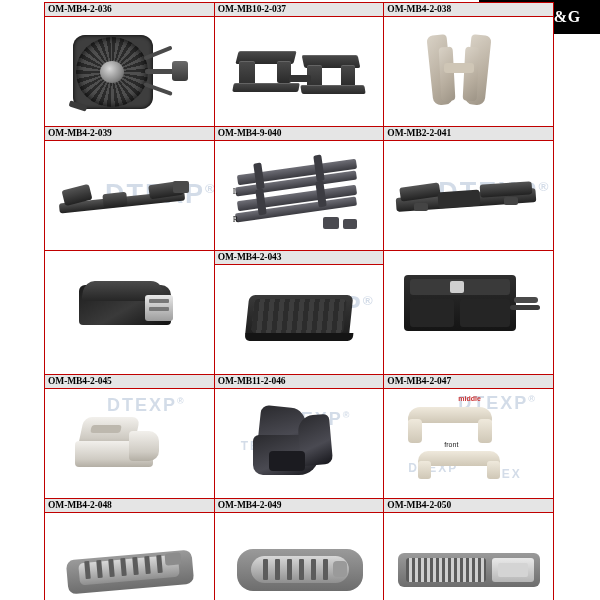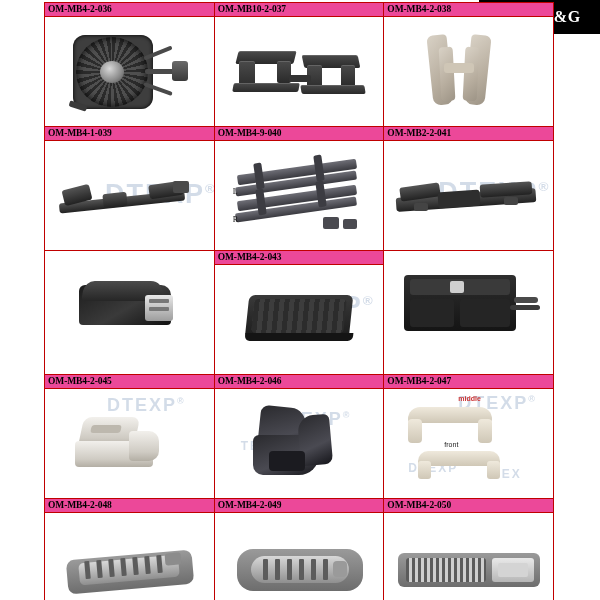--- a/index.html
+++ b/index.html
@@ -49,21 +49,21 @@
   }
 
   .cell-code {
     font-family: "Liberation Serif", serif;
     font-size: 9.5px;
     font-weight: bold;
     color: #000;
     padding: 1px 0 1px 3px;
     line-height: 11px;
     border-bottom: 1px solid #c00000;
-    background: #ec4899;
+    background: #e5e5e5;
     letter-spacing: -0.1px;
   }
 
   .cell-img {
     height: 109px;
     position: relative;
     overflow: hidden;
   }
 
   
@@ -284,21 +284,21 @@
           <div class="part pale" style="left:84px; top:18px; width:20px; height:70px; transform:rotate(6deg); border-radius:4px 6px 8px 8px;"></div>
           <div class="part pale" style="left:80px; top:30px; width:14px; height:54px; transform:rotate(3deg);"></div>
           <div class="part" style="left:60px; top:46px; width:30px; height:10px; background:#cfc6b6; border-radius:3px;"></div>
         </div>
       </div>
     </div>
 
     <div class="grid-row">
 
       <div class="cell">
-        <div class="cell-code">OM-MB4-1-039</div>
+        <div class="cell-code">OM-MB4-2-039</div>
         <div class="cell-img">
           <span class="wm wm-big" style="left:60px; top:38px;">DTEXP<sup>®</sup></span>
           <div class="part bar-dark" style="left:14px; top:56px; width:126px; height:10px; transform:rotate(-6deg);"></div>
           <div class="part bar-dark" style="left:18px; top:46px; width:28px; height:16px; transform:rotate(-14deg);"></div>
           <div class="part bar-dark" style="left:104px; top:42px; width:34px; height:14px; transform:rotate(-8deg);"></div>
           <div class="part bar-dark" style="left:58px; top:52px; width:24px; height:14px; transform:rotate(-6deg);"></div>
           <div class="part" style="left:128px; top:40px; width:16px; height:12px; background:#4a4a4a; border-radius:2px;"></div>
         </div>
       </div>
 
@@ -377,21 +377,21 @@
           <span class="wm wm-mid" style="left:62px; top:6px;">DTEXP<sup>®</sup></span>
           <span class="wm wm-sm" style="left:30px; top:54px;">TEX</span>
           <div class="part clip" style="left:36px; top:28px; width:56px; height:30px; border-radius:8px 8px 2px 2px; transform:skewX(-12deg);"></div>
           <div class="part clip" style="left:30px; top:52px; width:78px; height:26px; border-radius:4px;"></div>
           <div class="part clip" style="left:84px; top:42px; width:30px; height:30px; border-radius:4px 10px 10px 4px;"></div>
           <div class="part" style="left:46px; top:36px; width:30px; height:8px; background:#bdb8ae; border-radius:3px; transform:skewX(-12deg);"></div>
         </div>
       </div>
 
       <div class="cell">
-        <div class="cell-code">OM-MB4-2-046</div>
+        <div class="cell-code">OM-MB11-2-046</div>
         <div class="cell-img">
           <span class="wm wm-mid" style="left:58px; top:20px;">DTEXP<sup>®</sup></span>
           <span class="wm wm-sm" style="left:26px; top:50px;">TEX</span>
           <div class="part trim" style="left:44px; top:18px; width:46px; height:46px; border-radius:8px 16px 4px 4px; transform:rotate(6deg);"></div>
           <div class="part trim" style="left:38px; top:46px; width:66px; height:40px; border-radius:6px 6px 20px 10px;"></div>
           <div class="part trim" style="left:84px; top:26px; width:32px; height:50px; border-radius:16px 6px 8px 4px; transform:rotate(-5deg);"></div>
           <div class="part" style="left:54px; top:62px; width:36px; height:20px; background:#1b1b20; border-radius:4px;"></div>
         </div>
       </div>
 

